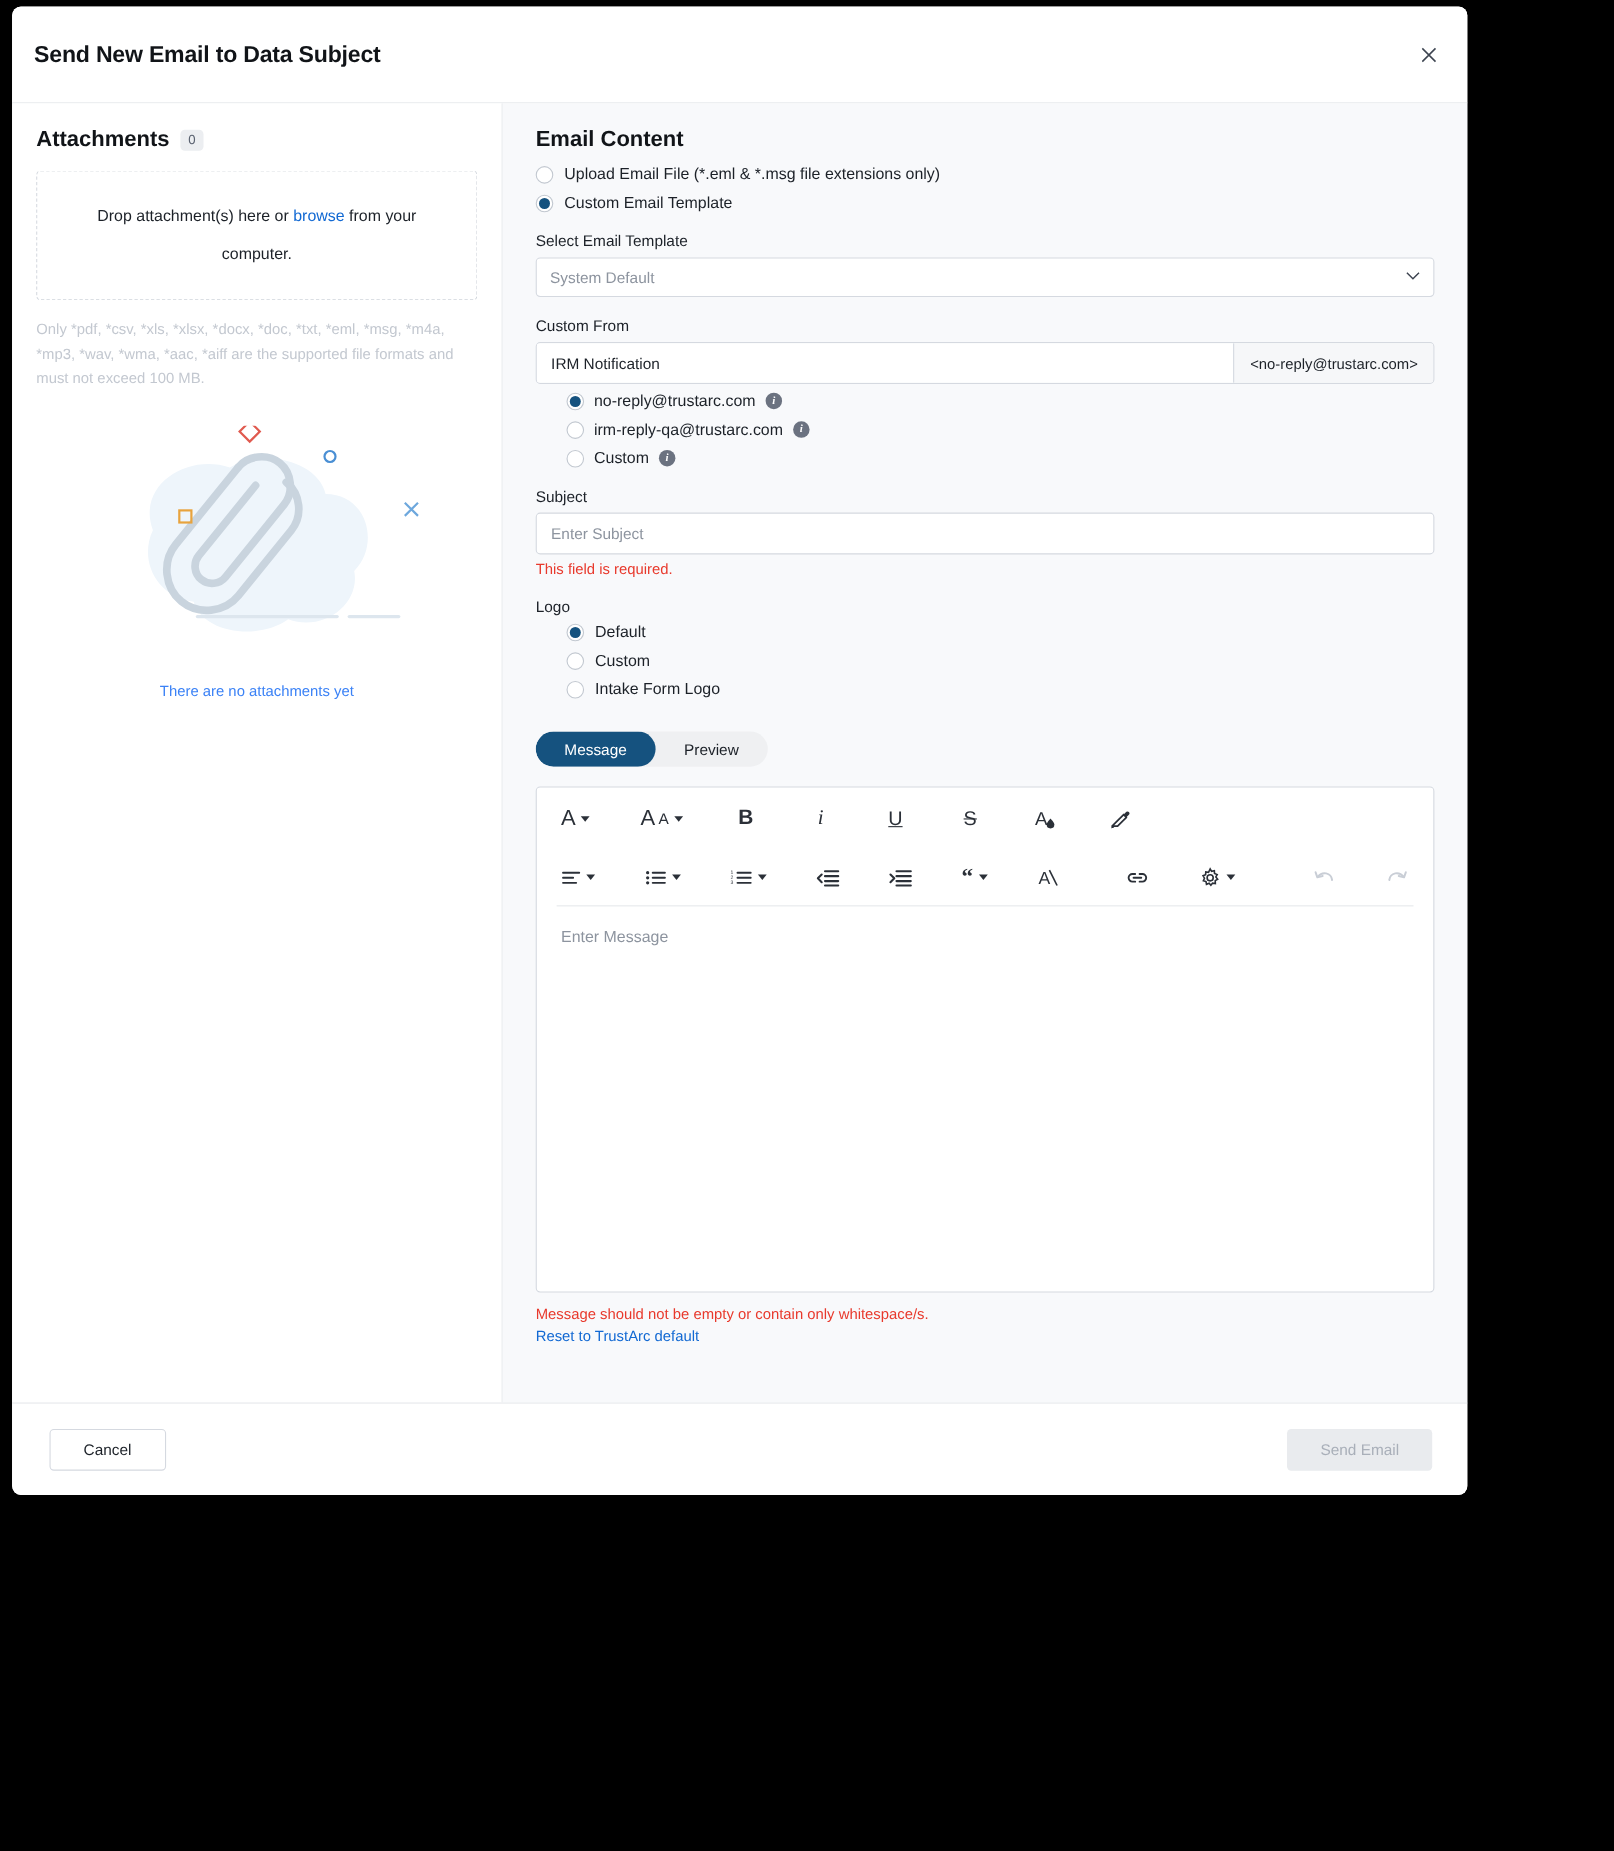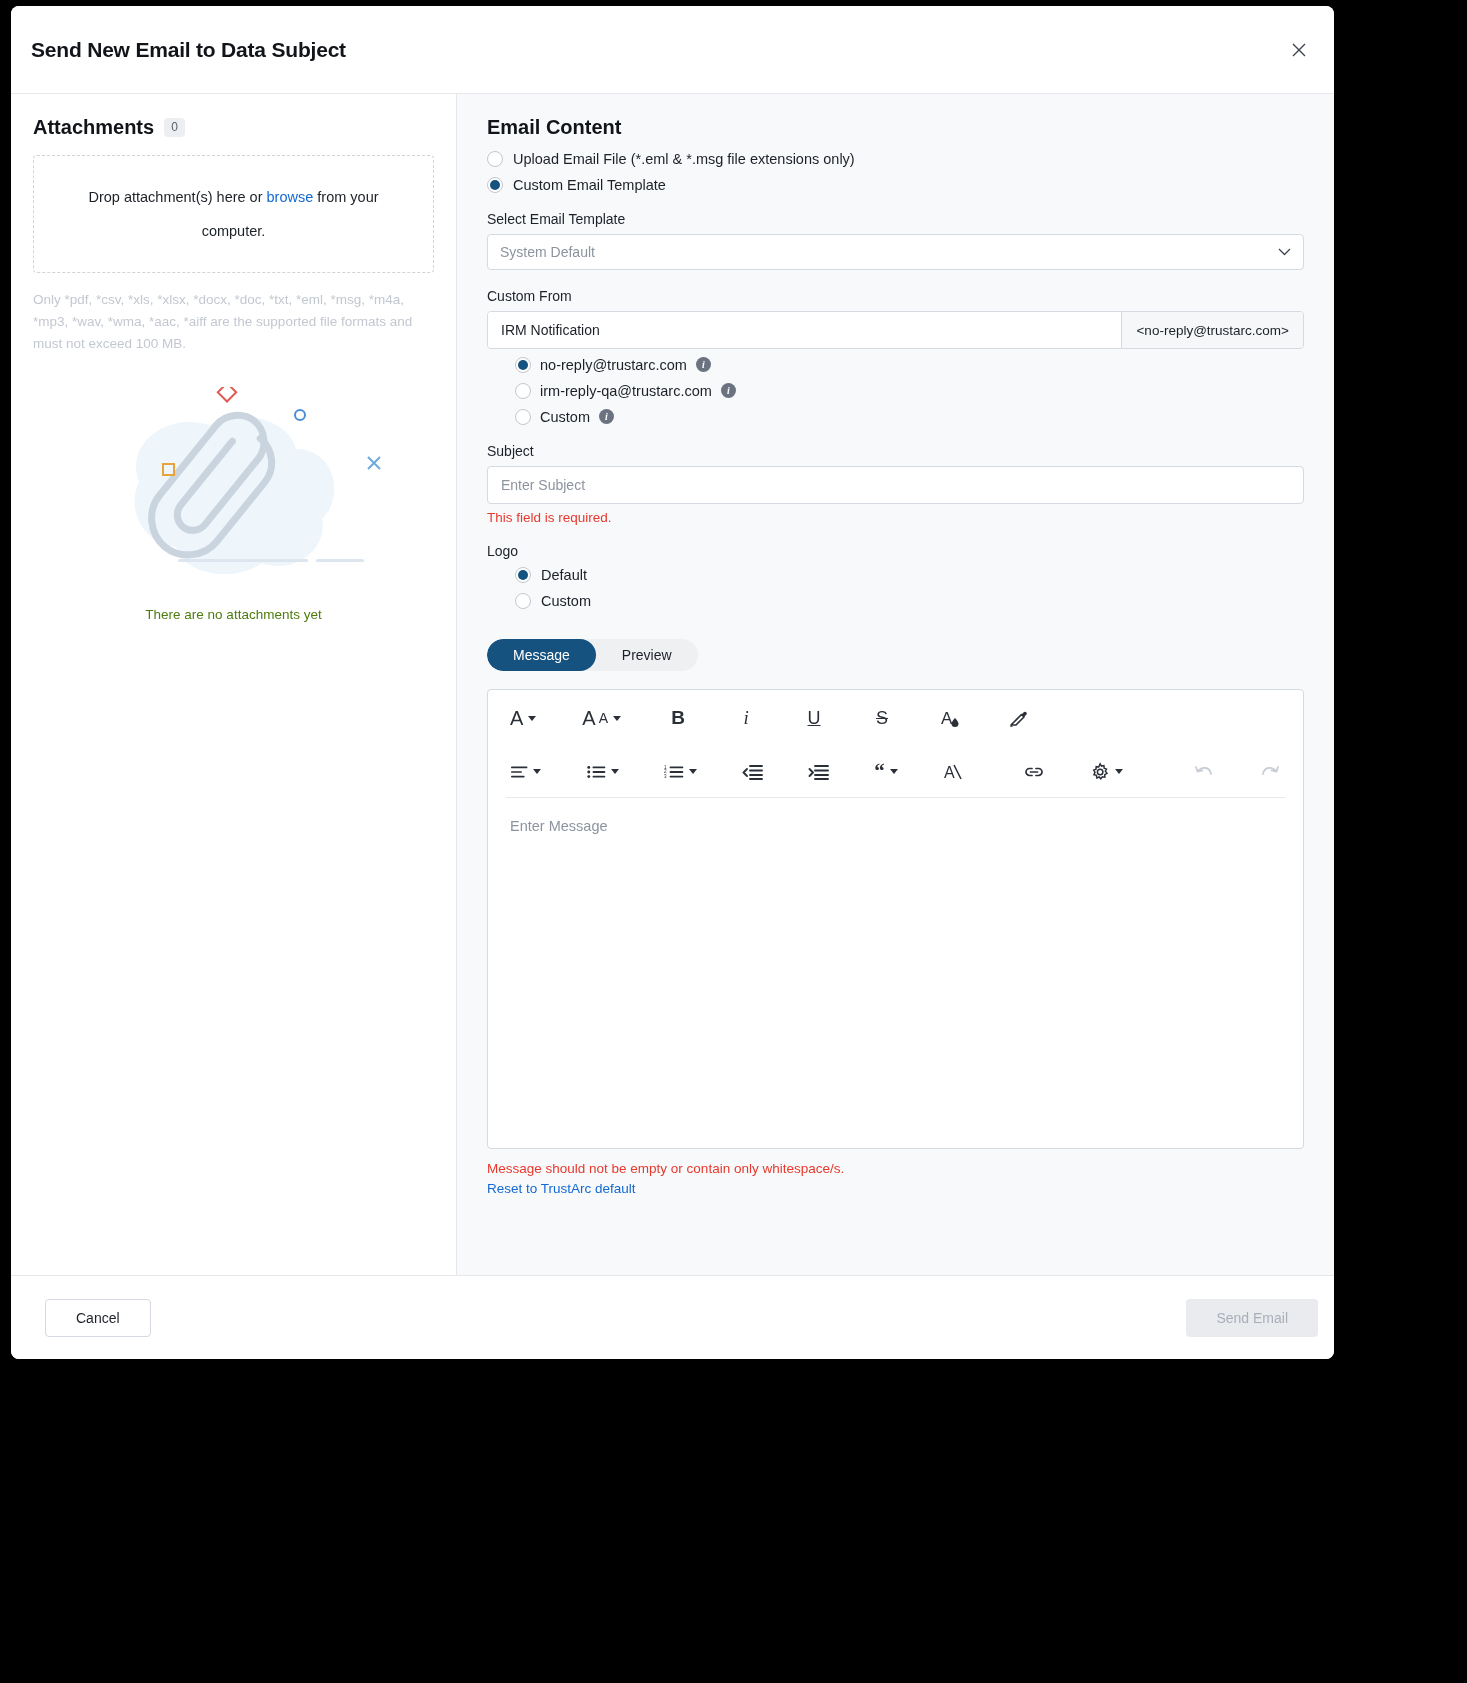--- a/index.html
+++ b/index.html
@@ -120,22 +120,22 @@
   }
   .empty-illus {
     margin-top: 32px;
     height: 260px;
     position: relative;
   }
   .empty-illus svg { display: block; margin: 0 auto; }
   .empty-text {
     text-align: center;
     font-size: 13.5px;
-    color: #4d7c0f;
-    margin-top: 0;
+    color: #3b82f6;
+    margin-top: 14px;
   }
 
   
   .section-title {
     font-size: 20px;
     font-weight: bold;
     color: #111418;
     margin: 0 0 12px 0;
   }
   .radio-row {
@@ -340,21 +340,21 @@
   }
 
   
   .modal-footer {
     height: 84px;
     flex: 0 0 84px;
     border-top: 1px solid #e6e8ec;
     display: flex;
     align-items: center;
     justify-content: space-between;
-    padding: 0 16px 0 34px;
+    padding: 0 32px 0 34px;
     background: #fff;
     gap: 24px;
   }
   .btn-cancel {
     border: 1px solid #d5d9e0;
     background: #fff;
     border-radius: 4px;
     height: 38px;
     padding: 0 30px;
     font-size: 14px;
@@ -477,20 +477,24 @@
         <div class="field-label">Logo</div>
         <div class="logo-list">
           <div class="radio-row">
             <span class="radio checked"></span>
             <span class="radio-label">Default</span>
           </div>
           <div class="radio-row">
             <span class="radio"></span>
             <span class="radio-label">Custom</span>
           </div>
+          <div class="radio-row">
+            <span class="radio"></span>
+            <span class="radio-label">Intake Form Logo</span>
+          </div>
         </div>
 
         <div class="tabs">
           <div class="tab active">Message</div>
           <div class="tab">Preview</div>
         </div>
 
         <div class="editor">
           <div class="tb-row">
             <div class="tb-btn">

